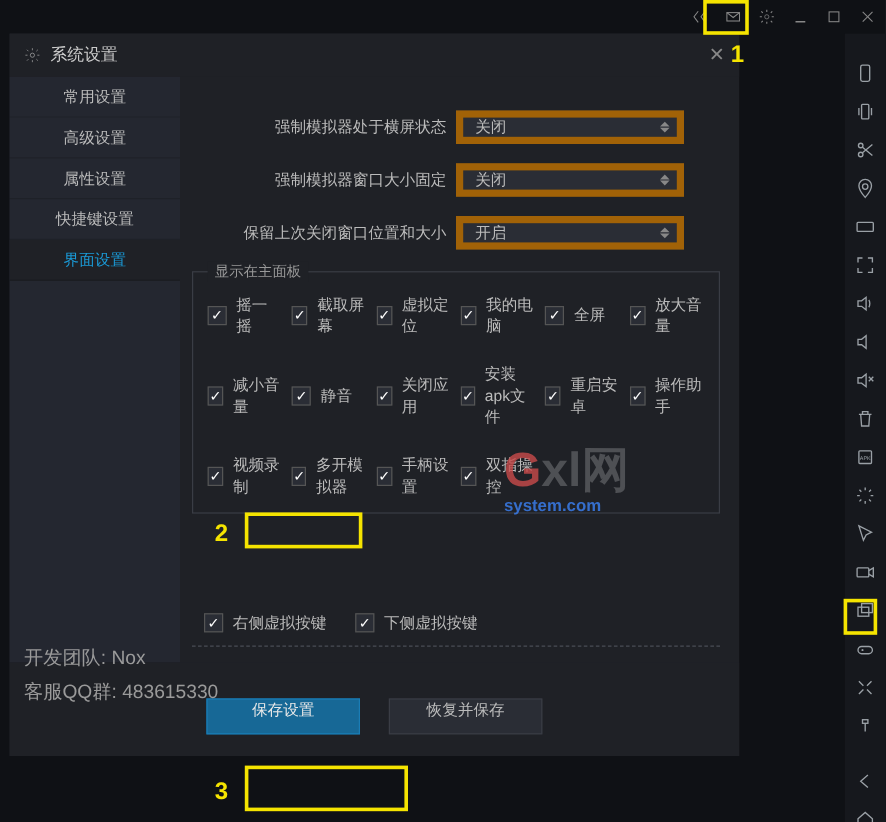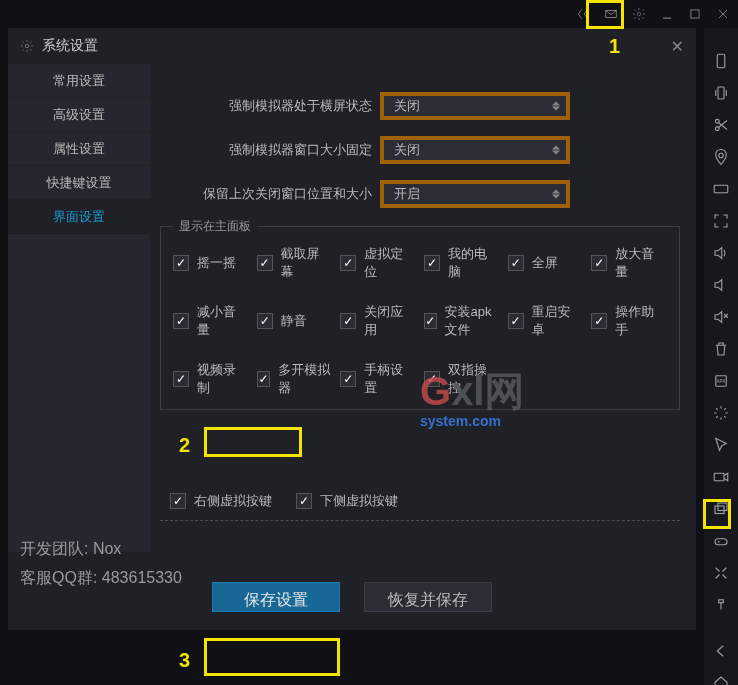--- a/index.html
+++ b/index.html
@@ -30,21 +30,21 @@
 .hnum { position: absolute; color: #f5e400; font-size: 20px; font-weight: bold; z-index: 101; }
 .n1 { left: 609px; top: 35px; }
 .n2 { left: 179px; top: 434px; }
 .n3 { left: 179px; top: 649px; }
 .main {
   display: flex;
   height: 602px;
 }
 .settings-window {
   margin-left: 8px;
-  width: 688px;
+  width: 608px;
   background: #1f2126;
   display: flex;
   flex-direction: column;
 }
 .sw-header {
   height: 36px;
   display: flex;
   align-items: center;
   padding: 0 12px;
   background: #1f2126;
@@ -76,21 +76,21 @@
 .dd-row {
   display: flex;
   align-items: center;
   margin-bottom: 16px;
 }
 .dd-label { width: 220px; text-align: right; padding-right: 8px; color: #bbb; }
 .dd-select {
   flex: 0 0 190px;
   height: 28px;
   background: #2a2d35;
-  border: 4px solid #a16207;
+  border: 6px solid #a16207;
   display: flex;
   align-items: center;
   padding: 0 10px;
   color: #bbb;
   cursor: pointer;
   position: relative;
 }
 .dd-arrows {
   position: absolute; right: 6px; top: 50%; transform: translateY(-50%);
   display: flex; flex-direction: column; gap: 1px;
@@ -162,23 +162,23 @@
 }
 .action-bar {
   display: flex;
   justify-content: center;
   gap: 24px;
   padding: 18px 0;
   background: #1f2126;
 }
 .btn {
   width: 128px; height: 30px;
-  display: flex; align-items: flex-end; justify-content: center;
+  display: flex; align-items: flex-start; justify-content: center;
   cursor: pointer;
-  font-size: 16px;
+  font-size: 13px;
   margin-top: 12px;
 }
 .btn-primary { background: #176896; color: #e8e8e8; border: 1px solid #1a7db6; }
 .btn-secondary { background: #2a2d35; color: #bbb; border: 1px solid #3a3d45; }
 .right-toolbar {
   position: absolute;
   right: 0; top: 28px;
   width: 34px;
   height: 657px;
   background: #16181d;

